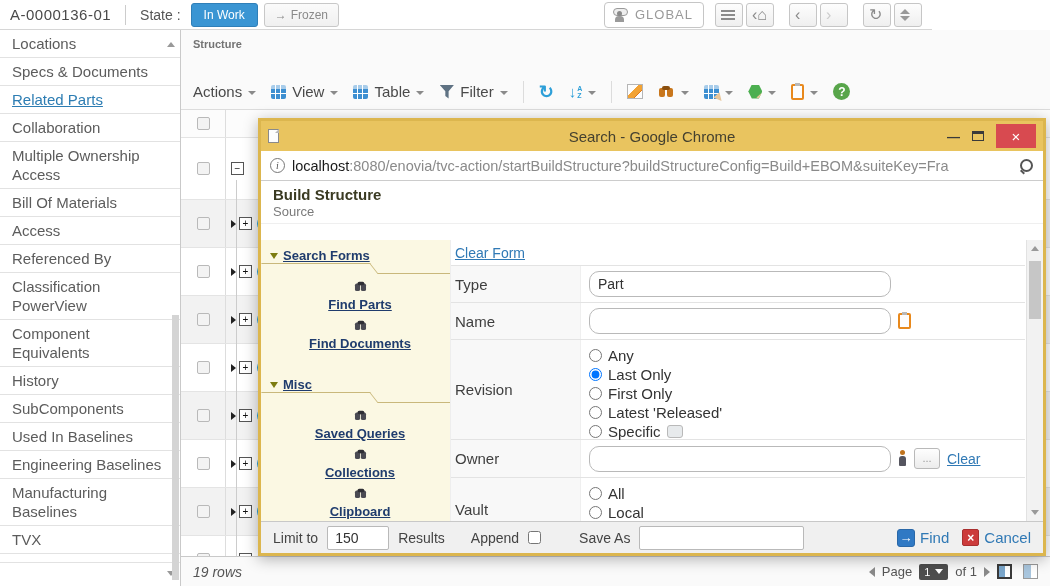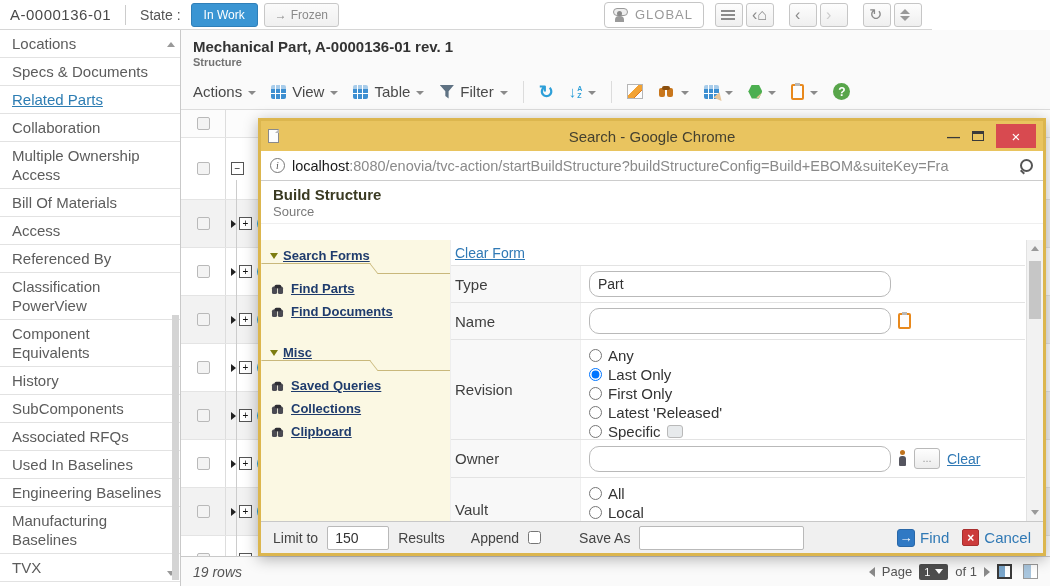--- a/index.html
+++ b/index.html
@@ -162,21 +162,21 @@
   .p-nav { width:190px; flex:none; background:#fbf8e3; padding-top:8px; border-right:1px solid #eee; }
   .sec-head { display:flex; align-items:center; gap:5px; padding-left:9px; font-size:13px; font-weight:bold; color:#1f3c6d; }
   .sec-head .tri-dn-olive { width:0; height:0; border-left:4px solid transparent; border-right:4px solid transparent;
     border-top:6px solid #7c7c10; }
   .sec-head span { text-decoration:underline; cursor:pointer; }
   .sec-fold { height:11px; position:relative; margin-bottom:3px; }
   .sec-fold::before { content:""; position:absolute; left:0; top:0; width:57%; height:10px;
     border-top:1px solid #c9b87b; border-right:1px solid #c9b87b; transform:skewX(38deg); transform-origin:top left; }
   .sec-fold::after { content:""; position:absolute; left:calc(57% + 9px); right:0; bottom:0; border-bottom:1px solid #c9b87b; }
   .nav-item { display:flex; align-items:center; gap:6px; padding:4px 0 4px 9px; font-size:13px;
-    font-weight:bold; color:#1f3c6d; cursor:pointer; }
+    font-weight:bold; color:#1f3c6d; cursor:pointer;flex-direction:column; }
   .nav-item span { text-decoration:underline; }
   .nav-gap { height:22px; }
   
   .p-form { flex:1; position:relative; font-size:15px; color:#333; overflow:hidden; padding-right:18px; }
   .f-clear { padding:4px 4px 4px 4px; border-bottom:1px solid #e3e3e3; }
   .link { color:#3079b5; text-decoration:underline; font-size:14px; cursor:pointer; }
   .f-row { display:flex; border-bottom:1px solid #e3e3e3; }
   .f-label { width:130px; flex:none; background:#f8f8f8; border-right:1px solid #efefef; padding:9px 6px 0 4px;
     color:#3f3f3f; }
   .f-label.center { display:flex; align-items:center; padding-top:0; }
@@ -276,35 +276,33 @@
   <div class="side-item"><a class="sel">Related Parts</a></div>
   <div class="side-item"><span>Collaboration</span></div>
   <div class="side-item"><span>Multiple Ownership Access</span></div>
   <div class="side-item"><span>Bill Of Materials</span></div>
   <div class="side-item"><span>Access</span></div>
   <div class="side-item"><span>Referenced By</span></div>
   <div class="side-item"><span>Classification PowerView</span></div>
   <div class="side-item"><span>Component Equivalents</span></div>
   <div class="side-item"><span>History</span></div>
   <div class="side-item"><span>SubComponents</span></div>
-  <div class="side-item"><span>Associated RFQs</span></div>
   <div class="side-item"><span>Used In Baselines</span></div>
   <div class="side-item"><span>Engineering Baselines</span></div>
   <div class="side-item"><span>Manufacturing Baselines</span></div>
   <div class="side-item"><span>TVX</span></div>
   <div class="side-item"></div>
 
   <div class="tri side-scroll-up tri-up4"></div>
   <div class="tri side-scroll-dn tri-dn4"></div>
   <div class="side-thumb"></div>
 </div>
 
 <div class="main">
   <div class="page-header">
-    <div class="ph-title">Mechanical Part, A-0000136-01 rev. 1</div>
     <div class="ph-sub">Structure</div>
   </div>
   <div class="toolbar">
     <span class="titem">
         <span>Actions</span>
         <span class="caret"></span>
       </span>
     <span class="titem">
         <span class="ic-grid"></span>
         <span>View</span>

